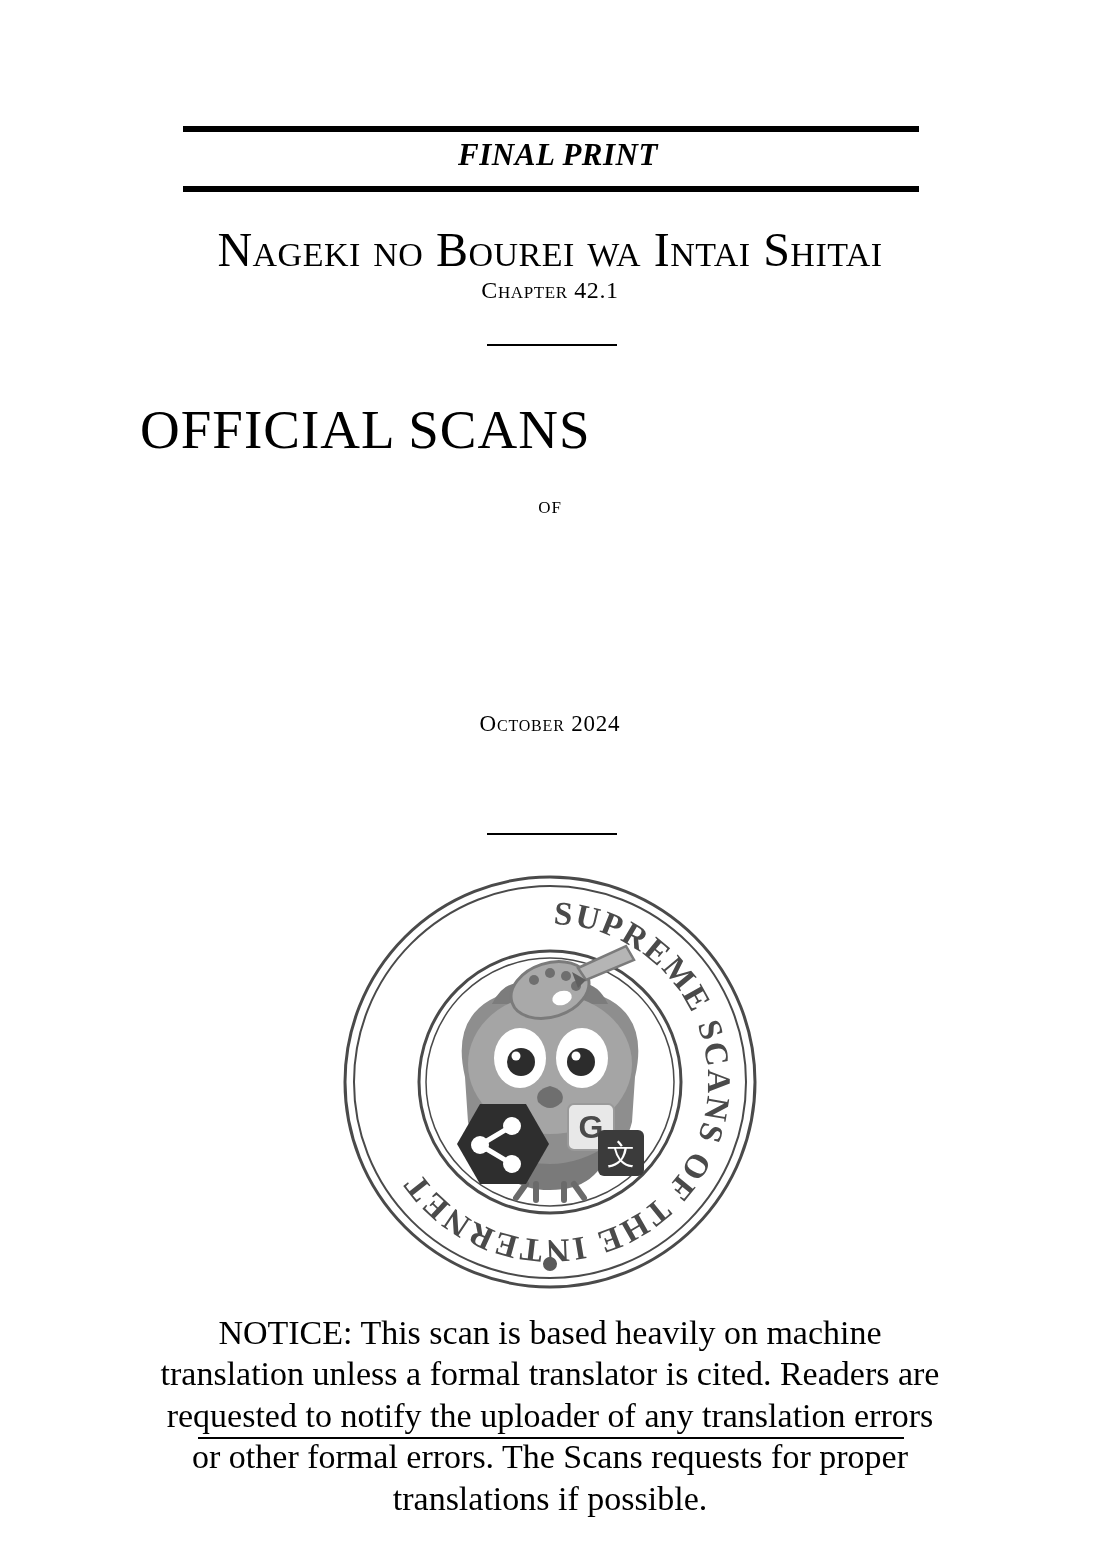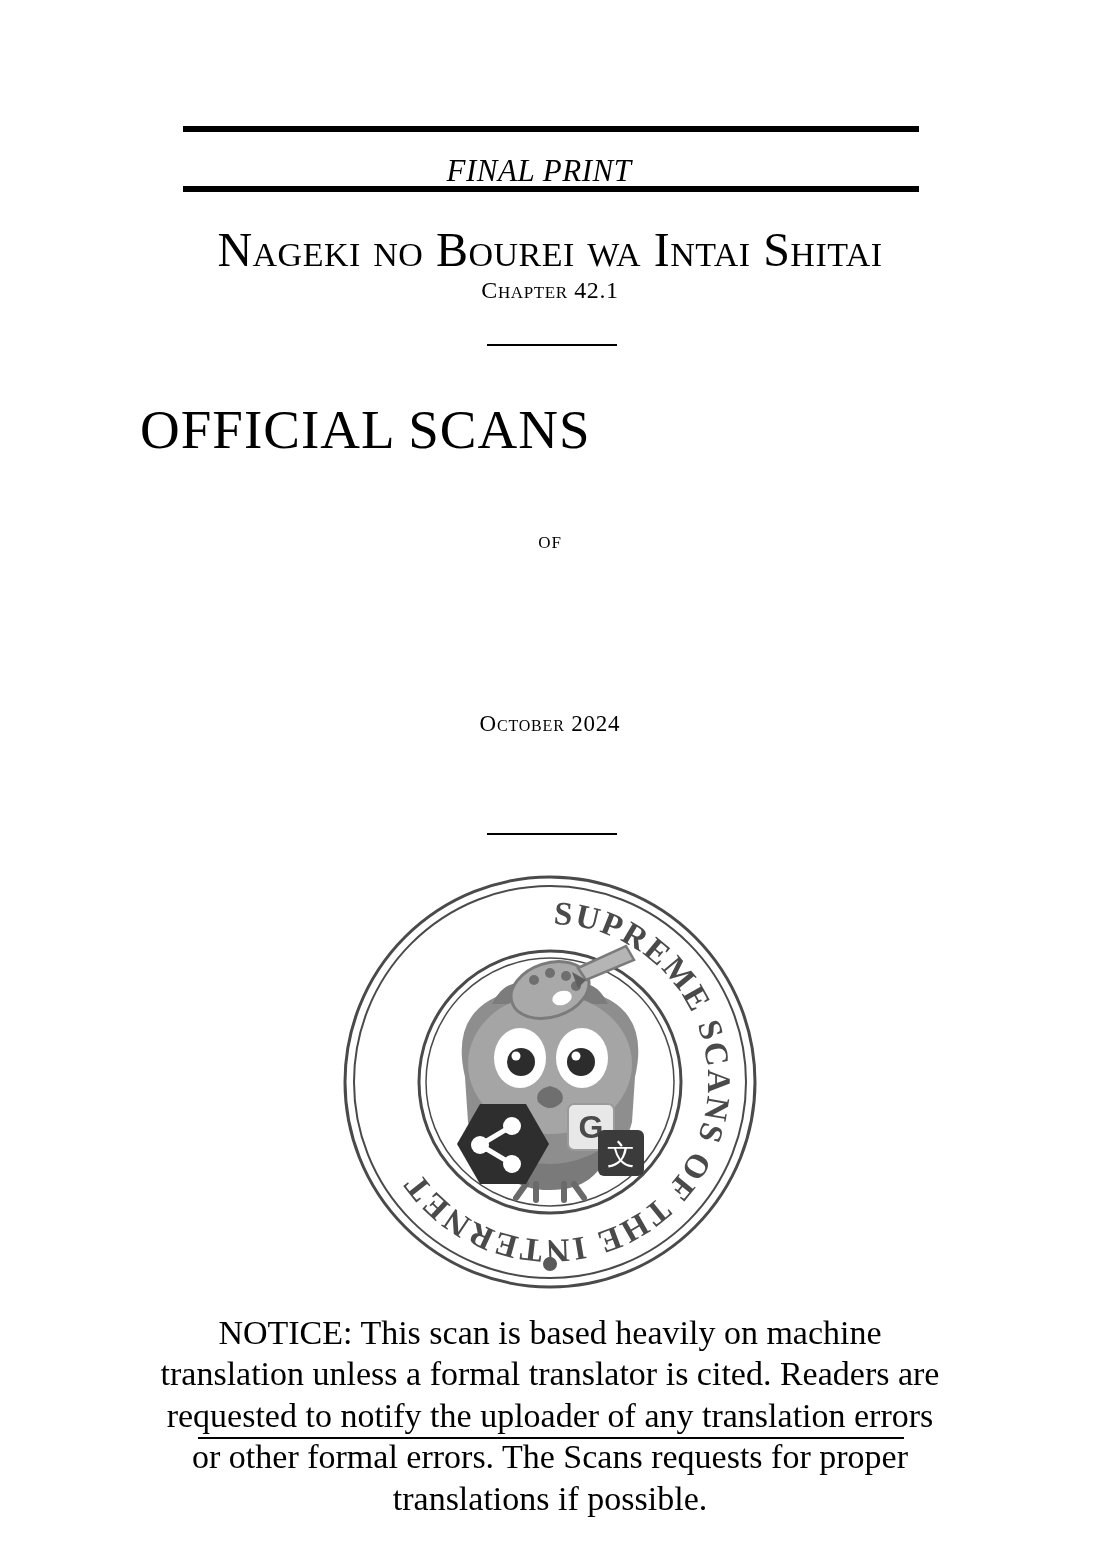--- a/index.html
+++ b/index.html
@@ -36,29 +36,28 @@
   .header-rule-bottom {
     position: absolute;
     left: 183px;
     top: 186px;
     width: 736px;
     height: 6px;
     background: #000;
   }
   .final-print {
     position: absolute;
-    left: 171px;
+    left: 190px;
     top: 137px;
     width: 736px;
     text-align: center;
     font-style: italic;
-    font-weight: normal;
+    font-weight: bold;
     font-size: 31px;
     letter-spacing: 0.5px;
-    margin-top: 16px;
   }
 
   
   .series-title {
     position: absolute;
     left: 140px;
     top: 222px;
     width: 820px;
     text-align: center;
     font-size: 48px;
@@ -97,21 +96,21 @@
     position: absolute;
     left: 140px;
     top: 398px;
     width: 820px;
     font-size: 55px;
     letter-spacing: 1px;
   }
   .of-word {
     position: absolute;
     left: 140px;
-    top: 527px;
+    top: 492px;
     width: 820px;
     text-align: center;
     font-size: 24px;
     font-variant: small-caps;
     letter-spacing: 1px;
   }
   .group-name {
     position: absolute;
     left: 140px;
     top: 578px;

